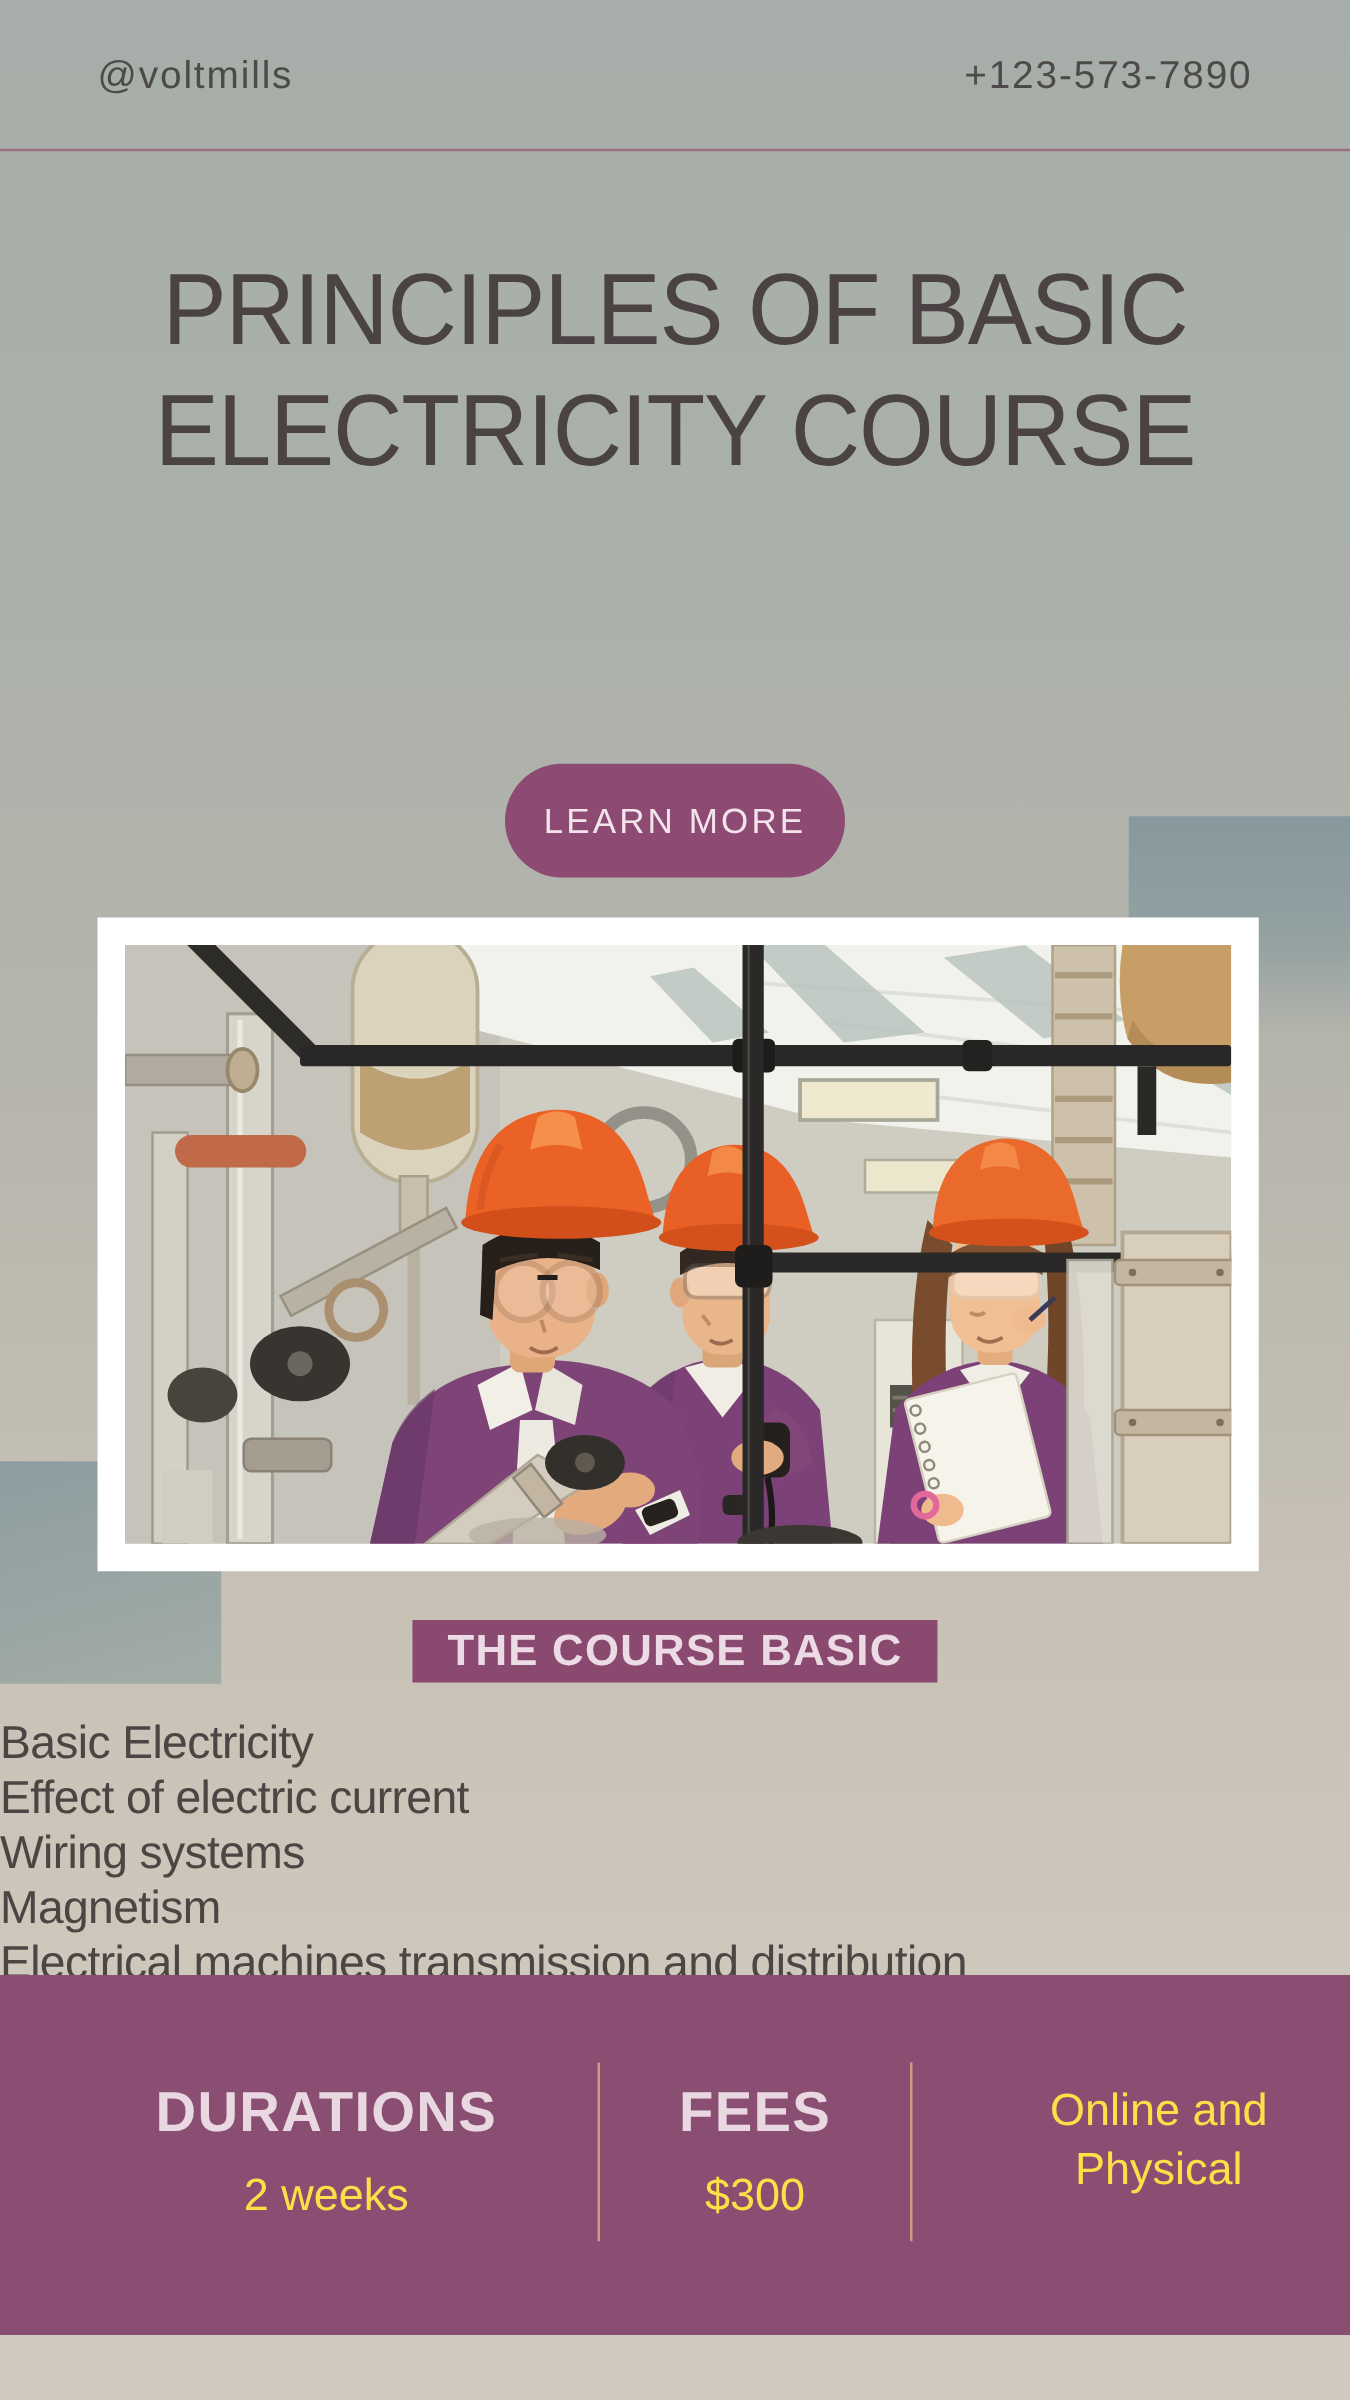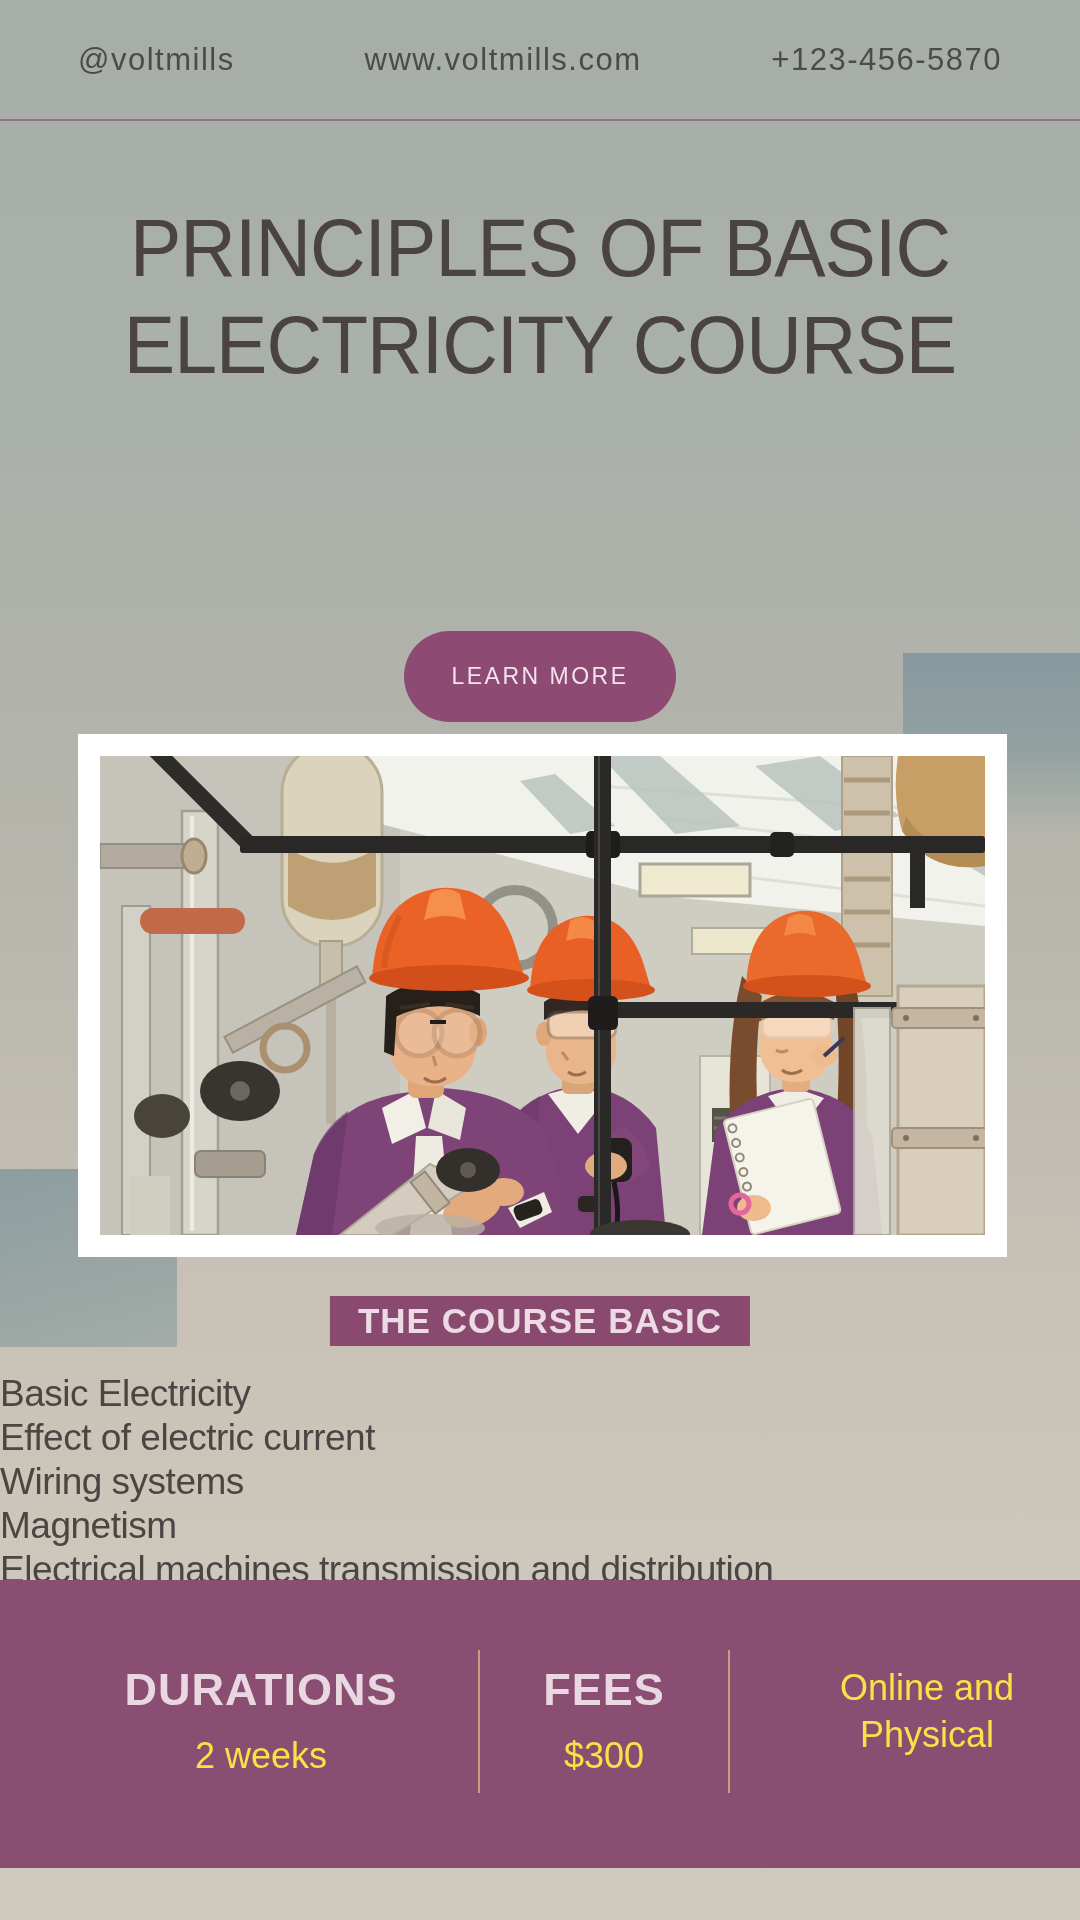--- a/index.html
+++ b/index.html
@@ -21,23 +21,23 @@
     color:#4a4243; font-size:81px; line-height:97px; font-weight:400;
     letter-spacing:-1px; transform:scaleX(0.95);
   }
   
   .course-desc {
     position:absolute; top:425px; left:100px; width:880px; text-align:center;
     color:#534e4b; font-size:36px; line-height:47px; letter-spacing:-0.5px;
   }
   
   .cta {
-    position:absolute; top:631px; left:50%; transform:translateX(-50%);
+    position:absolute; top:611px; left:50%; transform:translateX(-50%);
     width:272px; height:91px; border:none; border-radius:46px;
-    background:#8d4a72; color:#f3e4eb; font-size:23px; letter-spacing:2.5px;
+    background:#8d4a72; color:#f3e4eb; font-size:28px; letter-spacing:2.5px;
     font-family:"Liberation Sans", sans-serif;
     display:flex; align-items:center; justify-content:center; cursor:pointer;
   }
   
   .sq-tr { position:absolute; left:903px; top:653px; width:177px; height:177px;
     background:linear-gradient(180deg,#87999e 0%,#93a1a1 55%,rgba(186,184,175,0) 100%); }
   .sq-bl { position:absolute; left:0; top:1169px; width:177px; height:178px;
     background:linear-gradient(165deg,#8d9da0 0%,#9aa6a4 60%,#a3aca7 100%); }
   
   .photo-card {
@@ -68,22 +68,21 @@
   .f-value { color:#fde047; font-size:36px; line-height:47px; text-align:center; max-width:300px; }
   .f-div { width:2px; height:143px; margin-top:70px; background:#c89d82; flex:none; }
 </style>
 </head>
 <body>
 
 <div class="poster">
 
   <div class="top-bar">
     <span>@voltmills</span>
-    <span>www.voltmills.com</span>
-    <span>+123-456-5870</span>
+    <span>+123-573-7890</span>
   </div>
 
   <div class="page-title">
     <div>PRINCIPLES OF BASIC</div>
     <div>ELECTRICITY COURSE</div>
   </div>
 
 
   <button class="cta">LEARN MORE</button>
 

